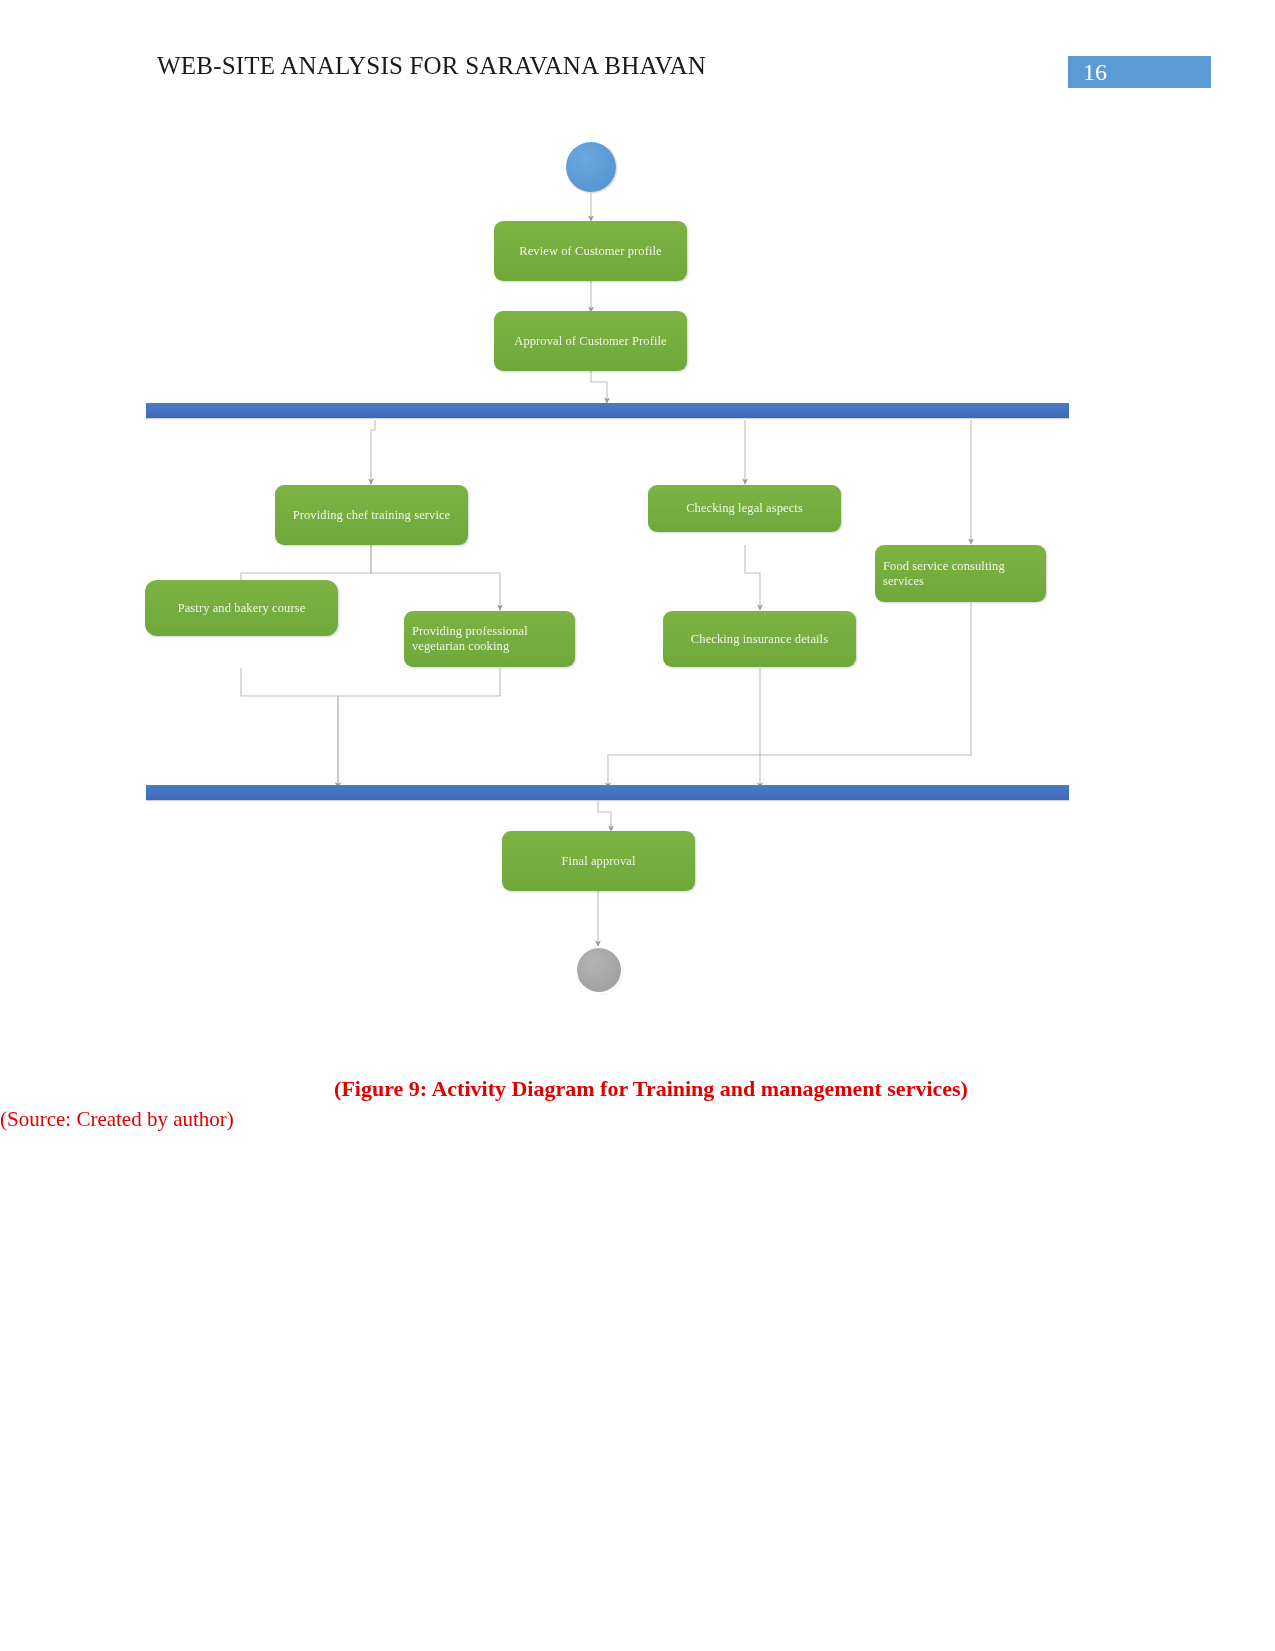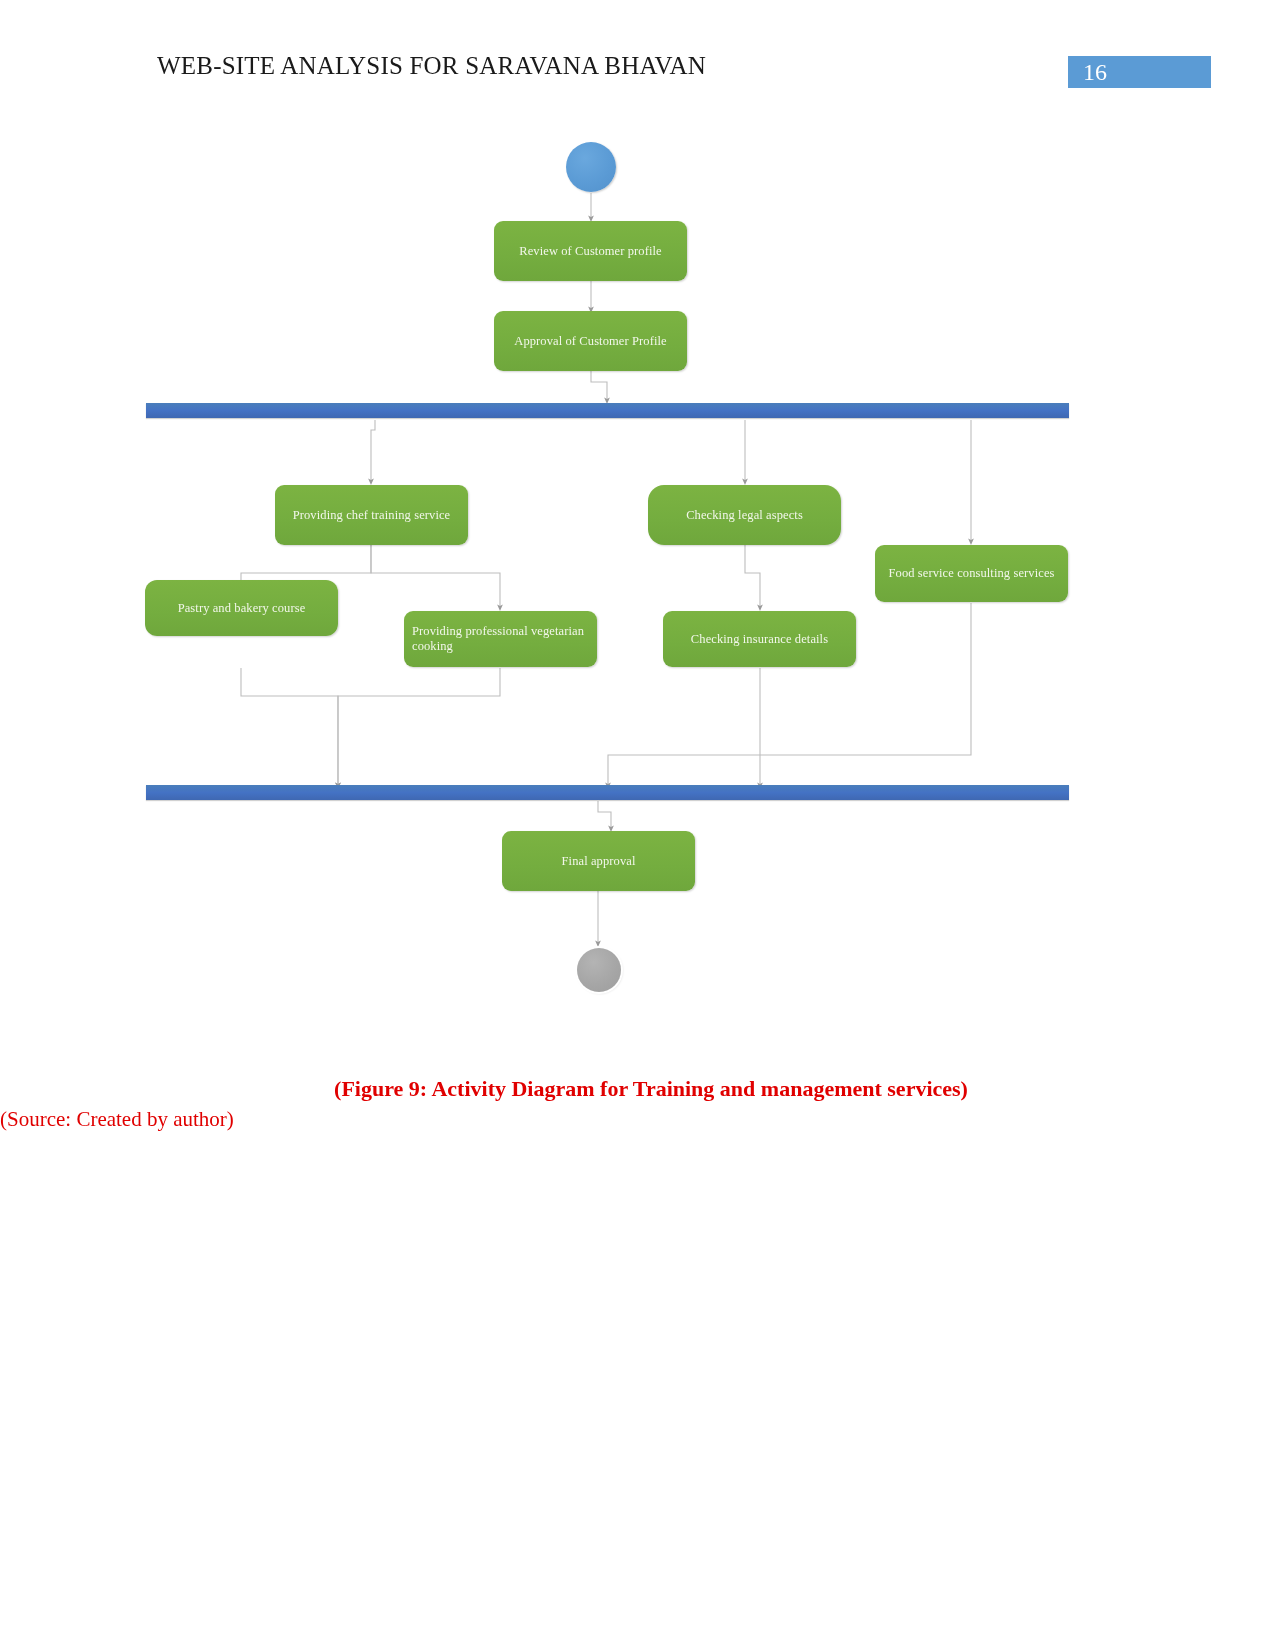--- a/index.html
+++ b/index.html
@@ -168,27 +168,27 @@
   <div class="start-circle"></div>
 
   <div class="node" style="left:494px; top:221px; width:193px; height:60px;">Review of Customer profile</div>
 
   <div class="node" style="left:494px; top:311px; width:193px; height:60px;">Approval of Customer Profile</div>
 
   <div class="fork-bar" style="left:146px; top:403px; width:923px;"></div>
 
   <div class="node" style="left:275px; top:485px; width:193px; height:60px;">Providing chef training service</div>
 
-  <div class="node" style="left:648px; top:485px; width:193px; height:60px;border-radius:16px;">Checking legal aspects</div>
+  <div class="node" style="left:648px; top:485px; width:193px; height:47px;">Checking legal aspects</div>
 
-  <div class="node" style="left:875px; top:545px; width:193px; height:57px;">Food service consulting services</div>
+  <div class="node" style="left:875px; top:545px; width:171px; height:57px;">Food service consulting services</div>
 
   <div class="node" style="left:145px; top:580px; width:193px; height:56px;border-radius:12px;">Pastry and bakery course</div>
 
-  <div class="node" style="left:404px; top:611px; width:193px; height:56px;">Providing professional vegetarian cooking</div>
+  <div class="node" style="left:404px; top:611px; width:171px; height:56px;">Providing professional vegetarian cooking</div>
 
   <div class="node" style="left:663px; top:611px; width:193px; height:56px;">Checking insurance details</div>
 
   <div class="fork-bar" style="left:146px; top:785px; width:923px;"></div>
 
   <div class="node" style="left:502px; top:831px; width:193px; height:60px;">Final approval</div>
 
   <div class="end-circle"></div>
 </div>
 

